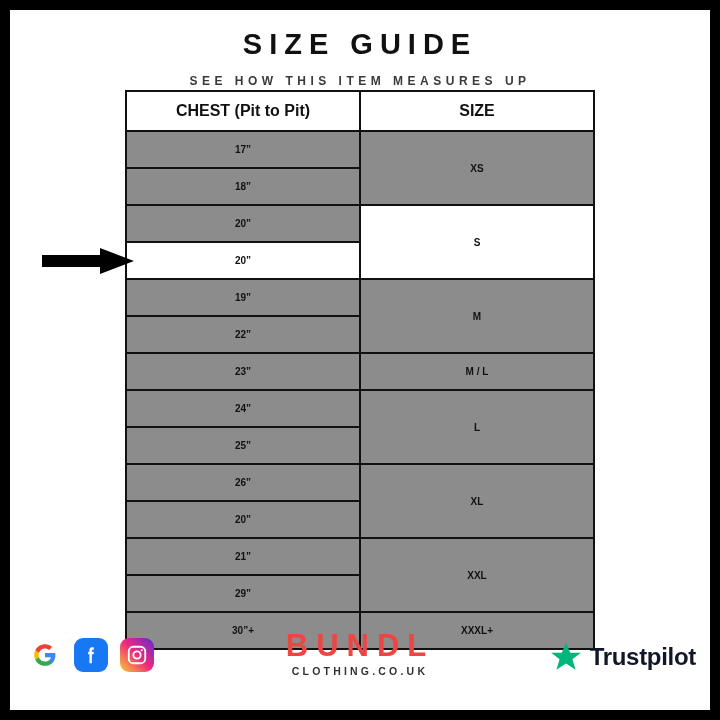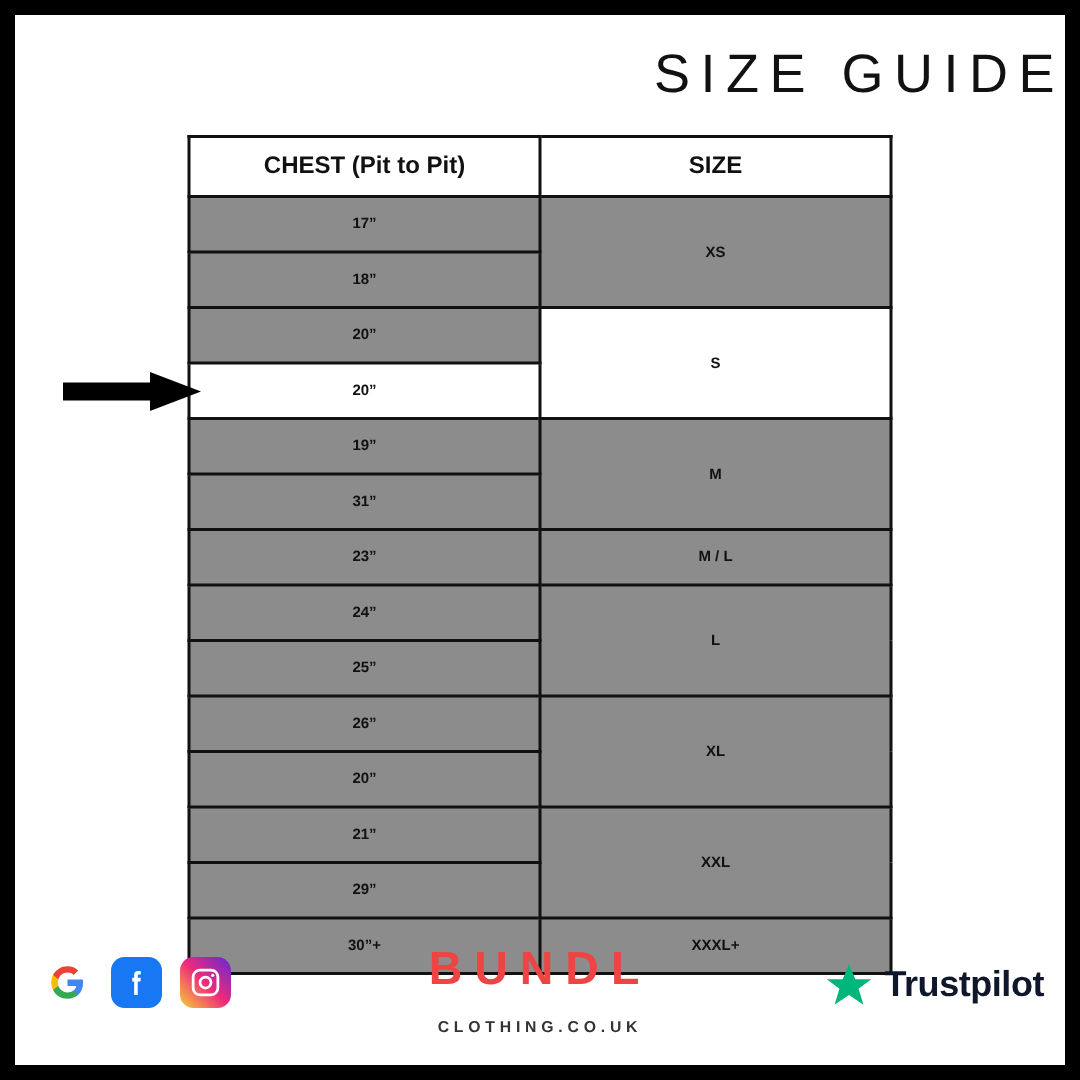--- a/index.html
+++ b/index.html
@@ -22,23 +22,23 @@
   .card {
     position: absolute;
     left: 10px;
     top: 10px;
     width: 700px;
     height: 700px;
     background: #ffffff;
     box-sizing: border-box;
   }
   .title {
-    text-align: right;
-    font-size: 36px;
-    font-weight: normal;
+    text-align: center;
+    font-size: 29px;
+    font-weight: bold;
     letter-spacing: 7px;
     color: #111111;
     margin-top: 18px;
     font-family: "Liberation Sans", sans-serif;
   }
   .subtitle {
     text-align: center;
     font-size: 12px;
     font-weight: bold;
     letter-spacing: 4.5px;
@@ -137,21 +137,21 @@
     font-weight: bold;
     letter-spacing: 8px;
     color: #ef4444;
     line-height: 32px;
   }
   .brand-sub {
     font-size: 10.5px;
     font-weight: bold;
     letter-spacing: 3.2px;
     color: #333333;
-    margin-top: 17px;
+    margin-top: 3px;
   }
   .trustpilot {
     position: absolute;
     right: 14px;
     top: 10px;
     display: flex;
     align-items: center;
     gap: 7px;
   }
   .tp-name {
@@ -161,20 +161,21 @@
     letter-spacing: -0.3px;
   }
 </style>
 </head>
 <body>
 
 <div class="page">
   <div class="card">
 
     <div class="title">SIZE GUIDE</div>
+    <div class="subtitle">SEE HOW THIS ITEM MEASURES UP</div>
 
     <div class="table-wrap">
       <table class="size-table">
         <thead>
           <tr>
             <th class="chest">CHEST (Pit to Pit)</th>
             <th class="size">SIZE</th>
           </tr>
         </thead>
         <tbody>
@@ -190,21 +191,21 @@
             <td class="size white" rowspan="2">S</td>
           </tr>
           <tr>
             <td class="chest white">20”</td>
           </tr>
           <tr>
             <td class="chest grey">19”</td>
             <td class="size grey" rowspan="2">M</td>
           </tr>
           <tr>
-            <td class="chest grey">31”</td>
+            <td class="chest grey">22”</td>
           </tr>
           <tr>
             <td class="chest grey">23”</td>
             <td class="size grey">M / L</td>
           </tr>
           <tr>
             <td class="chest grey">24”</td>
             <td class="size grey" rowspan="2">L</td>
           </tr>
           <tr>

